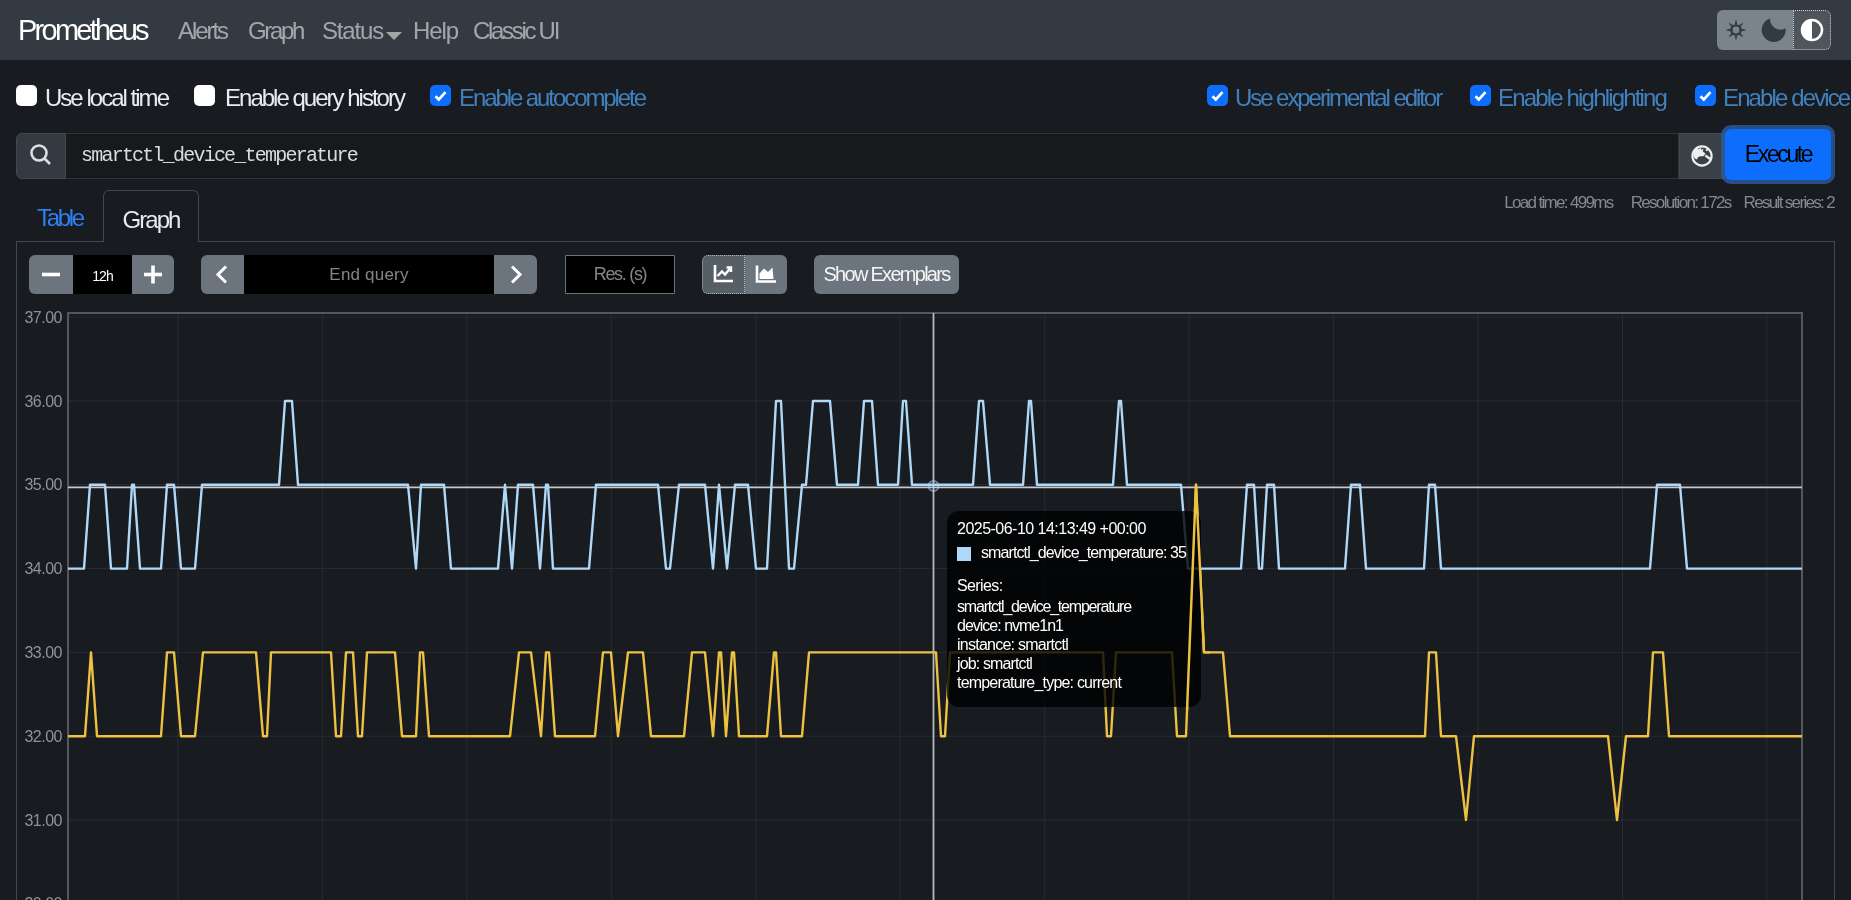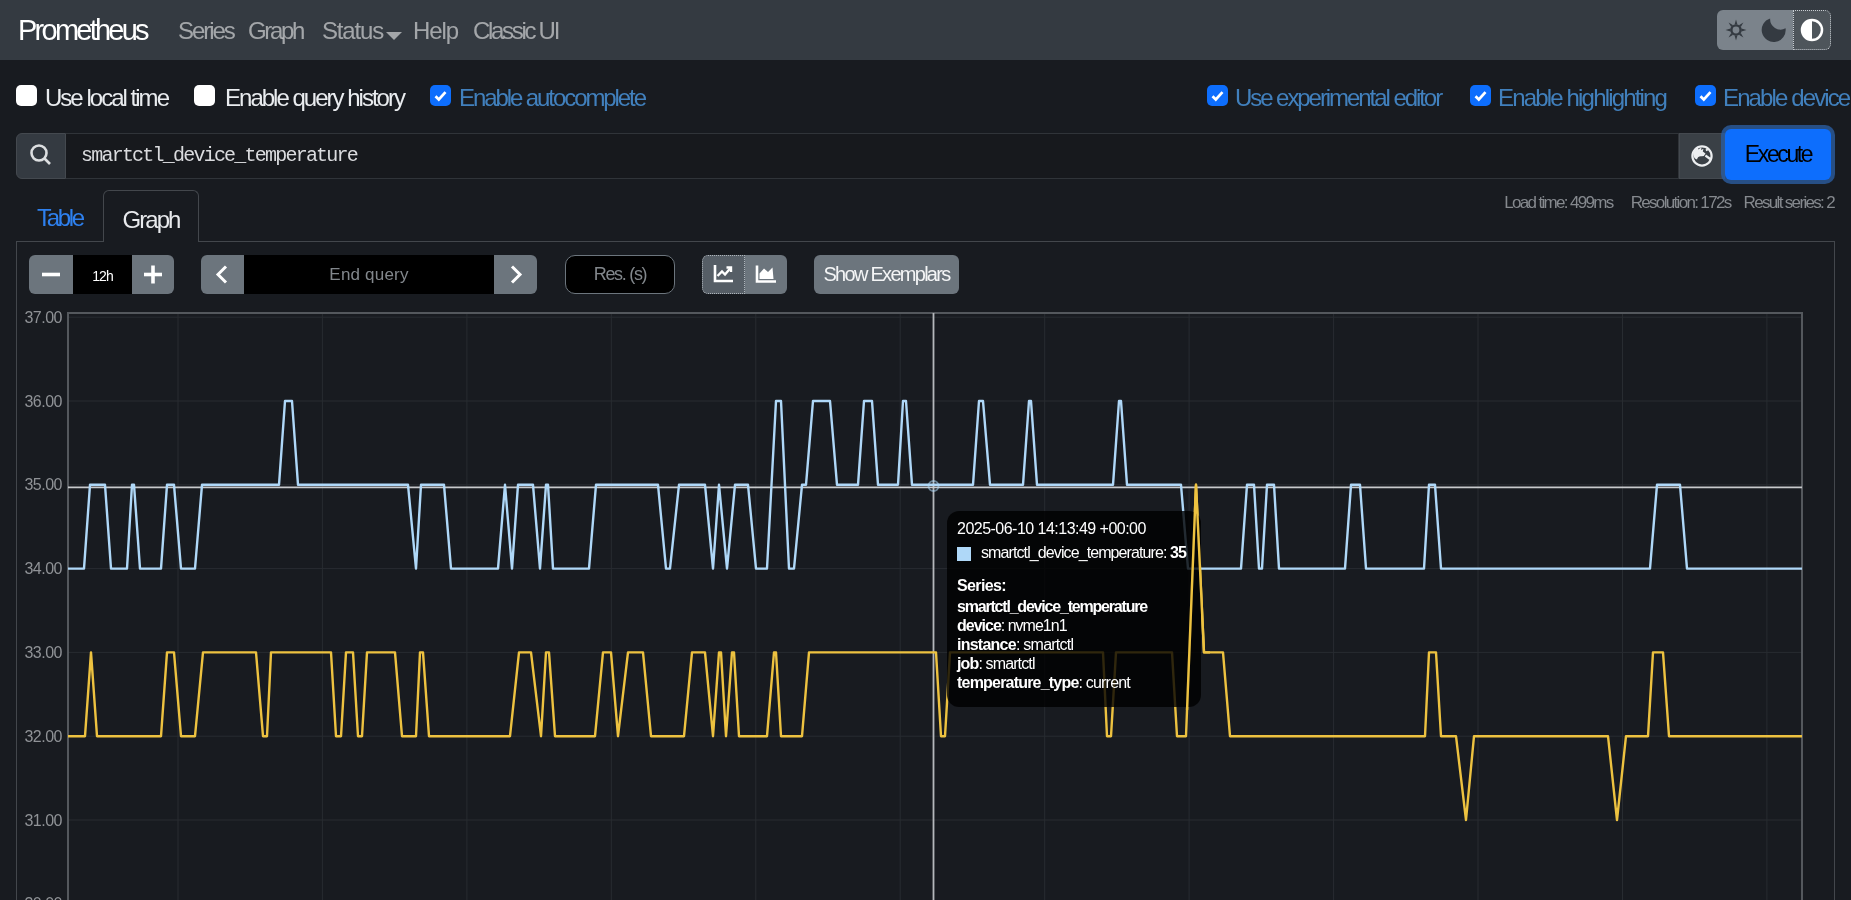--- a/index.html
+++ b/index.html
@@ -23,21 +23,21 @@
 #gtab { position:absolute; left:103px; top:190px; width:96px; height:52px; border:1px solid #43474c; border-bottom:none; border-radius:6px 6px 0 0; background:#181b20; color:#e8eaed; font-size:24px; letter-spacing:-1.94px; text-align:center; line-height:57px; z-index:2; }
 .tabborder { position:absolute; top:241px; height:1px; background:#43474c; }
 .pborder { position:absolute; width:1px; top:242px; height:658px; background:#43474c; }
 .btn { position:absolute; top:255px; height:39px; background:#6c757d; }
 .binput { position:absolute; top:255px; height:39px; background:#000; color:#fff; font-size:21px; text-align:center; line-height:39px; }
 #showex { position:absolute; left:814px; top:255px; width:145px; height:39px; background:#6c757d; border-radius:6px; color:#f4f5f6; font-size:20px; letter-spacing:-1.72px; text-align:center; line-height:39px; white-space:nowrap; }
 #tooltip { position:absolute; left:947px; top:511px; width:254px; height:196px; background:rgba(0,0,0,0.8); border-radius:12px; color:#fff; font-size:16px; z-index:2; }
 #tooltip div { position:absolute; left:10px; white-space:nowrap; }
 #tooltip .sw { position:absolute; left:10px; top:36px; width:14px; height:14px; background:#afd8f8; }
 svg#chart { position:absolute; left:0; top:0; }
-b { font-weight:bold; }
+b { font-weight:normal; }
 </style></head>
 <body>
 <div id="app">
 <svg id="chart" width="1851" height="900" viewBox="0 0 1851 900" font-family="Liberation Sans,sans-serif">
 <line x1="178.0" y1="313" x2="178.0" y2="900" stroke="#282c31"></line>
       <line x1="322.4" y1="313" x2="322.4" y2="900" stroke="#282c31"></line>
       <line x1="466.9" y1="313" x2="466.9" y2="900" stroke="#282c31"></line>
       <line x1="611.3" y1="313" x2="611.3" y2="900" stroke="#282c31"></line>
       <line x1="755.8" y1="313" x2="755.8" y2="900" stroke="#282c31"></line>
       <line x1="900.2" y1="313" x2="900.2" y2="900" stroke="#282c31"></line>
@@ -67,21 +67,21 @@
 <line x1="68" y1="487.3" x2="1802" y2="487.3" stroke="#c7c9cc" stroke-width="1.8"></line>
 <polyline points="68,736.2 85,736.2 91,652.4 97,736.2 161,736.2 167,652.4 174,652.4 181,736.2 195,736.2 203,652.4 256,652.4 263,736.2 267,736.2 271,652.4 331,652.4 336,736.2 341,736.2 346,652.4 353,652.4 358,736.2 362,736.2 367,652.4 395,652.4 402,736.2 416,736.2 420,652.4 423,652.4 429,736.2 510,736.2 519,652.4 531,652.4 541,736.2 546,652.4 549,652.4 555,736.2 595,736.2 603,652.4 611,652.4 618,736.2 628,652.4 643,652.4 651,736.2 684,736.2 692,652.4 705,652.4 713,736.2 719,652.4 721,652.4 726,736.2 732,652.4 734,652.4 739,736.2 767,736.2 774,652.4 776,652.4 781,736.2 802,736.2 809,652.4 936,652.4 941,736.2 945,736.2 950,652.4 1103,652.4 1107,736.2 1111,736.2 1116,652.4 1172,652.4 1177,736.2 1181,736.2 1186,736.2 1196,484.8 1204,652.4 1223,652.4 1230,736.2 1425,736.2 1429,652.4 1436,652.4 1441,736.2 1456,736.2 1466,820.0 1474,736.2 1608,736.2 1617,820.0 1626,736.2 1648,736.2 1653,652.4 1663,652.4 1669,736.2 1802,736.2" fill="none" stroke="#edc240" stroke-width="2.4" stroke-linejoin="round"></polyline>
 <polyline points="68,568.6 84,568.6 90,484.8 105,484.8 111,568.6 127,568.6 132,484.8 134,484.8 140,568.6 161,568.6 167,484.8 174,484.8 181,568.6 195,568.6 202,484.8 279,484.8 285,401.0 292,401.0 298,484.8 408,484.8 416,568.6 421,484.8 444,484.8 451,568.6 498,568.6 505,484.8 512,568.6 518,484.8 533,484.8 540,568.6 546,484.8 548,484.8 553,568.6 589,568.6 596,484.8 658,484.8 666,568.6 670,568.6 679,484.8 705,484.8 713,568.6 719,484.8 727,568.6 735,484.8 748,484.8 756,568.6 767,568.6 776,401.0 781,401.0 789,568.6 794,568.6 802,484.8 806,484.8 813,401.0 830,401.0 837,484.8 858,484.8 864,401.0 872,401.0 878,484.8 898,484.8 903,401.0 906,401.0 912,484.8 973,484.8 979,401.0 983,401.0 990,484.8 1023,484.8 1029,401.0 1031,401.0 1037,484.8 1113,484.8 1119,401.0 1121,401.0 1127,484.8 1181,484.8 1188,568.6 1241,568.6 1247,484.8 1254,484.8 1259,568.6 1262,568.6 1267,484.8 1274,484.8 1279,568.6 1345,568.6 1351,484.8 1360,484.8 1366,568.6 1424,568.6 1429,484.8 1435,484.8 1441,568.6 1650,568.6 1657,484.8 1680,484.8 1687,568.6 1802,568.6" fill="none" stroke="#afd8f8" stroke-width="2.4" stroke-linejoin="round"></polyline>
 <circle cx="933.5" cy="486" r="5" fill="none" stroke="rgba(175,216,248,0.55)" stroke-width="2"></circle>
 </svg>
 <svg id="spike" width="30" height="240" viewBox="1180 470 30 240" style="position:absolute;left:1180px;top:470px;z-index:3">
       <polyline points="68,736.2 85,736.2 91,652.4 97,736.2 161,736.2 167,652.4 174,652.4 181,736.2 195,736.2 203,652.4 256,652.4 263,736.2 267,736.2 271,652.4 331,652.4 336,736.2 341,736.2 346,652.4 353,652.4 358,736.2 362,736.2 367,652.4 395,652.4 402,736.2 416,736.2 420,652.4 423,652.4 429,736.2 510,736.2 519,652.4 531,652.4 541,736.2 546,652.4 549,652.4 555,736.2 595,736.2 603,652.4 611,652.4 618,736.2 628,652.4 643,652.4 651,736.2 684,736.2 692,652.4 705,652.4 713,736.2 719,652.4 721,652.4 726,736.2 732,652.4 734,652.4 739,736.2 767,736.2 774,652.4 776,652.4 781,736.2 802,736.2 809,652.4 936,652.4 941,736.2 945,736.2 950,652.4 1103,652.4 1107,736.2 1111,736.2 1116,652.4 1172,652.4 1177,736.2 1181,736.2 1186,736.2 1196,484.8 1204,652.4 1223,652.4 1230,736.2 1425,736.2 1429,652.4 1436,652.4 1441,736.2 1456,736.2 1466,820.0 1474,736.2 1608,736.2 1617,820.0 1626,736.2 1648,736.2 1653,652.4 1663,652.4 1669,736.2 1802,736.2" fill="none" stroke="#edc240" stroke-width="2.4" stroke-linejoin="round"></polyline>
     </svg>
 <div id="nav">
   <div id="brand">Prometheus</div>
-  <div class="navlink" style="left:178px; letter-spacing:-2.06px">Series</div>
+  <div class="navlink" style="left:178px; letter-spacing:-2.06px">Alerts</div>
   <div class="navlink" style="left:248px; letter-spacing:-2.34px">Graph</div>
   <div class="navlink" style="left:322px; letter-spacing:-1.17px">Status</div>
   <div id="caret" style="left:386px; top:32px"></div>
   <div class="navlink" style="left:413px; letter-spacing:-1.09px">Help</div>
   <div class="navlink" style="left:473px; letter-spacing:-2.3px">Classic UI</div>
   <div class="tbtn" style="left:1717px; border-radius:6px 0 0 6px"><svg width="38" height="40" viewBox="0 0 38 40">
           <g fill="#343a41">
             <polygon points="19.0,9.5 17.6,14.6 20.4,14.6"></polygon>
             <polygon points="26.4,12.6 21.9,15.2 23.8,17.1"></polygon>
             <polygon points="29.5,20.0 24.4,18.6 24.4,21.4"></polygon>
@@ -151,21 +151,21 @@
         <line x1="12" y1="19.5" x2="30" y2="19.5" stroke="#fff" stroke-width="3.6"></line>
         <line x1="21" y1="10.5" x2="21" y2="28.5" stroke="#fff" stroke-width="3.6"></line>
       </svg></div>
 <div class="btn" style="left:201px; width:43px; border-radius:6px 0 0 6px"><svg width="43" height="39" viewBox="0 0 43 39">
         <polyline points="25,11.5 17,19.5 25,27.5" fill="none" stroke="#fff" stroke-width="3"></polyline>
       </svg></div>
 <div class="binput" style="left:244px; width:250px; color:#82878c; font-size:17px; letter-spacing:0.2px">End query</div>
 <div class="btn" style="left:494px; width:43px; border-radius:0 6px 6px 0"><svg width="43" height="39" viewBox="0 0 43 39">
         <polyline points="18,11.5 26,19.5 18,27.5" fill="none" stroke="#fff" stroke-width="3"></polyline>
       </svg></div>
-<div class="binput" style="left:565px; width:110px; border:1px solid #6c757d; border-radius:10px; color:#82878c; font-size:18px; letter-spacing:-1.3px; line-height:37px">Res. (s)</div>
+<div class="binput" style="left:565px; width:110px; border:1px solid #6c757d; border-radius:1px; color:#82878c; font-size:18px; letter-spacing:-1.3px; line-height:37px">Res. (s)</div>
 <div class="btn" style="left:702px; width:43px; background:#565e66; border:1px dotted #aeb5bb; border-radius:6px 0 0 6px"><svg width="41" height="37" viewBox="0 0 41 37">
         <g stroke="#fff" fill="none">
           <path d="M12 9 L12 25 L30 25" stroke-width="2.6"></path>
           <polyline points="14.5,20 19,15.5 22,18.5 27.5,12" stroke-width="2.4"></polyline>
           <polyline points="23.5,11.5 28,11.5 28,16" stroke-width="2.4"></polyline>
         </g>
       </svg></div>
 <div class="btn" style="left:745px; width:42px; border-radius:0 6px 6px 0"><svg width="42" height="39" viewBox="0 0 42 39">
         <path d="M12 10.5 L12 26.5 L31 26.5" stroke="#fff" stroke-width="2.6" fill="none"></path>
         <path d="M14.5 24 L14.5 18.5 L19 13.5 L23 17 L27.5 12.5 L28.5 24 Z" fill="#fff"></path>

